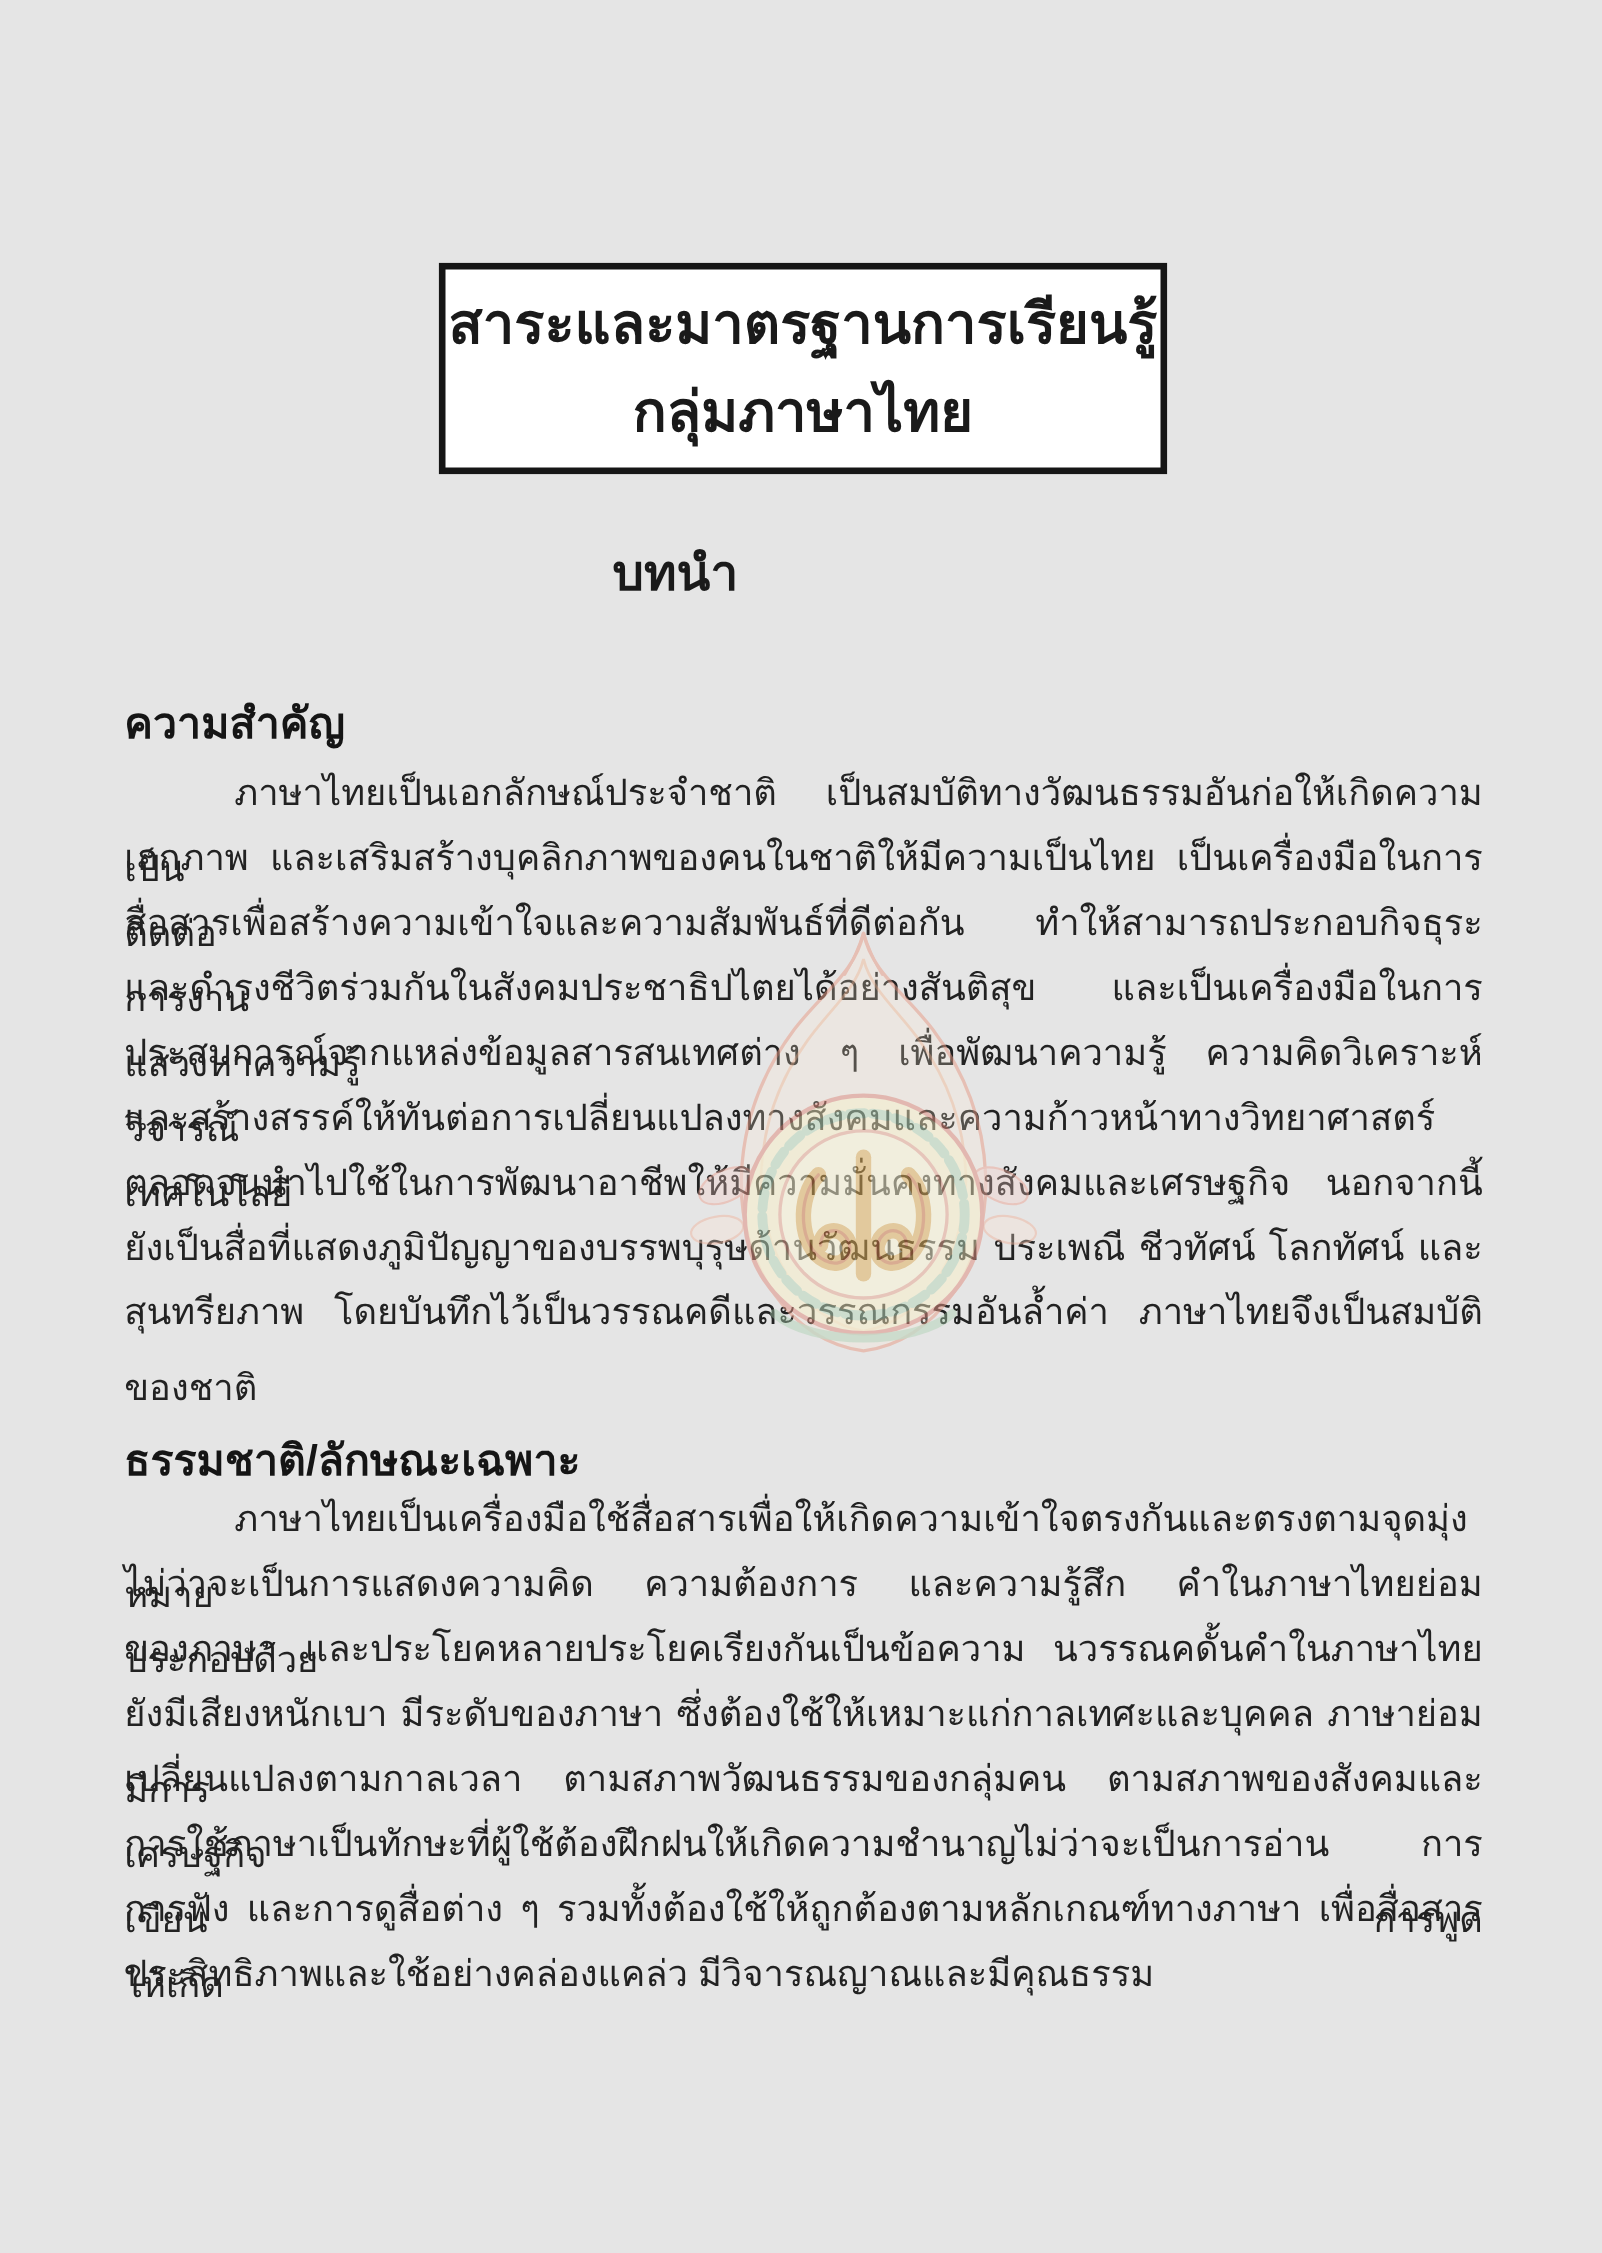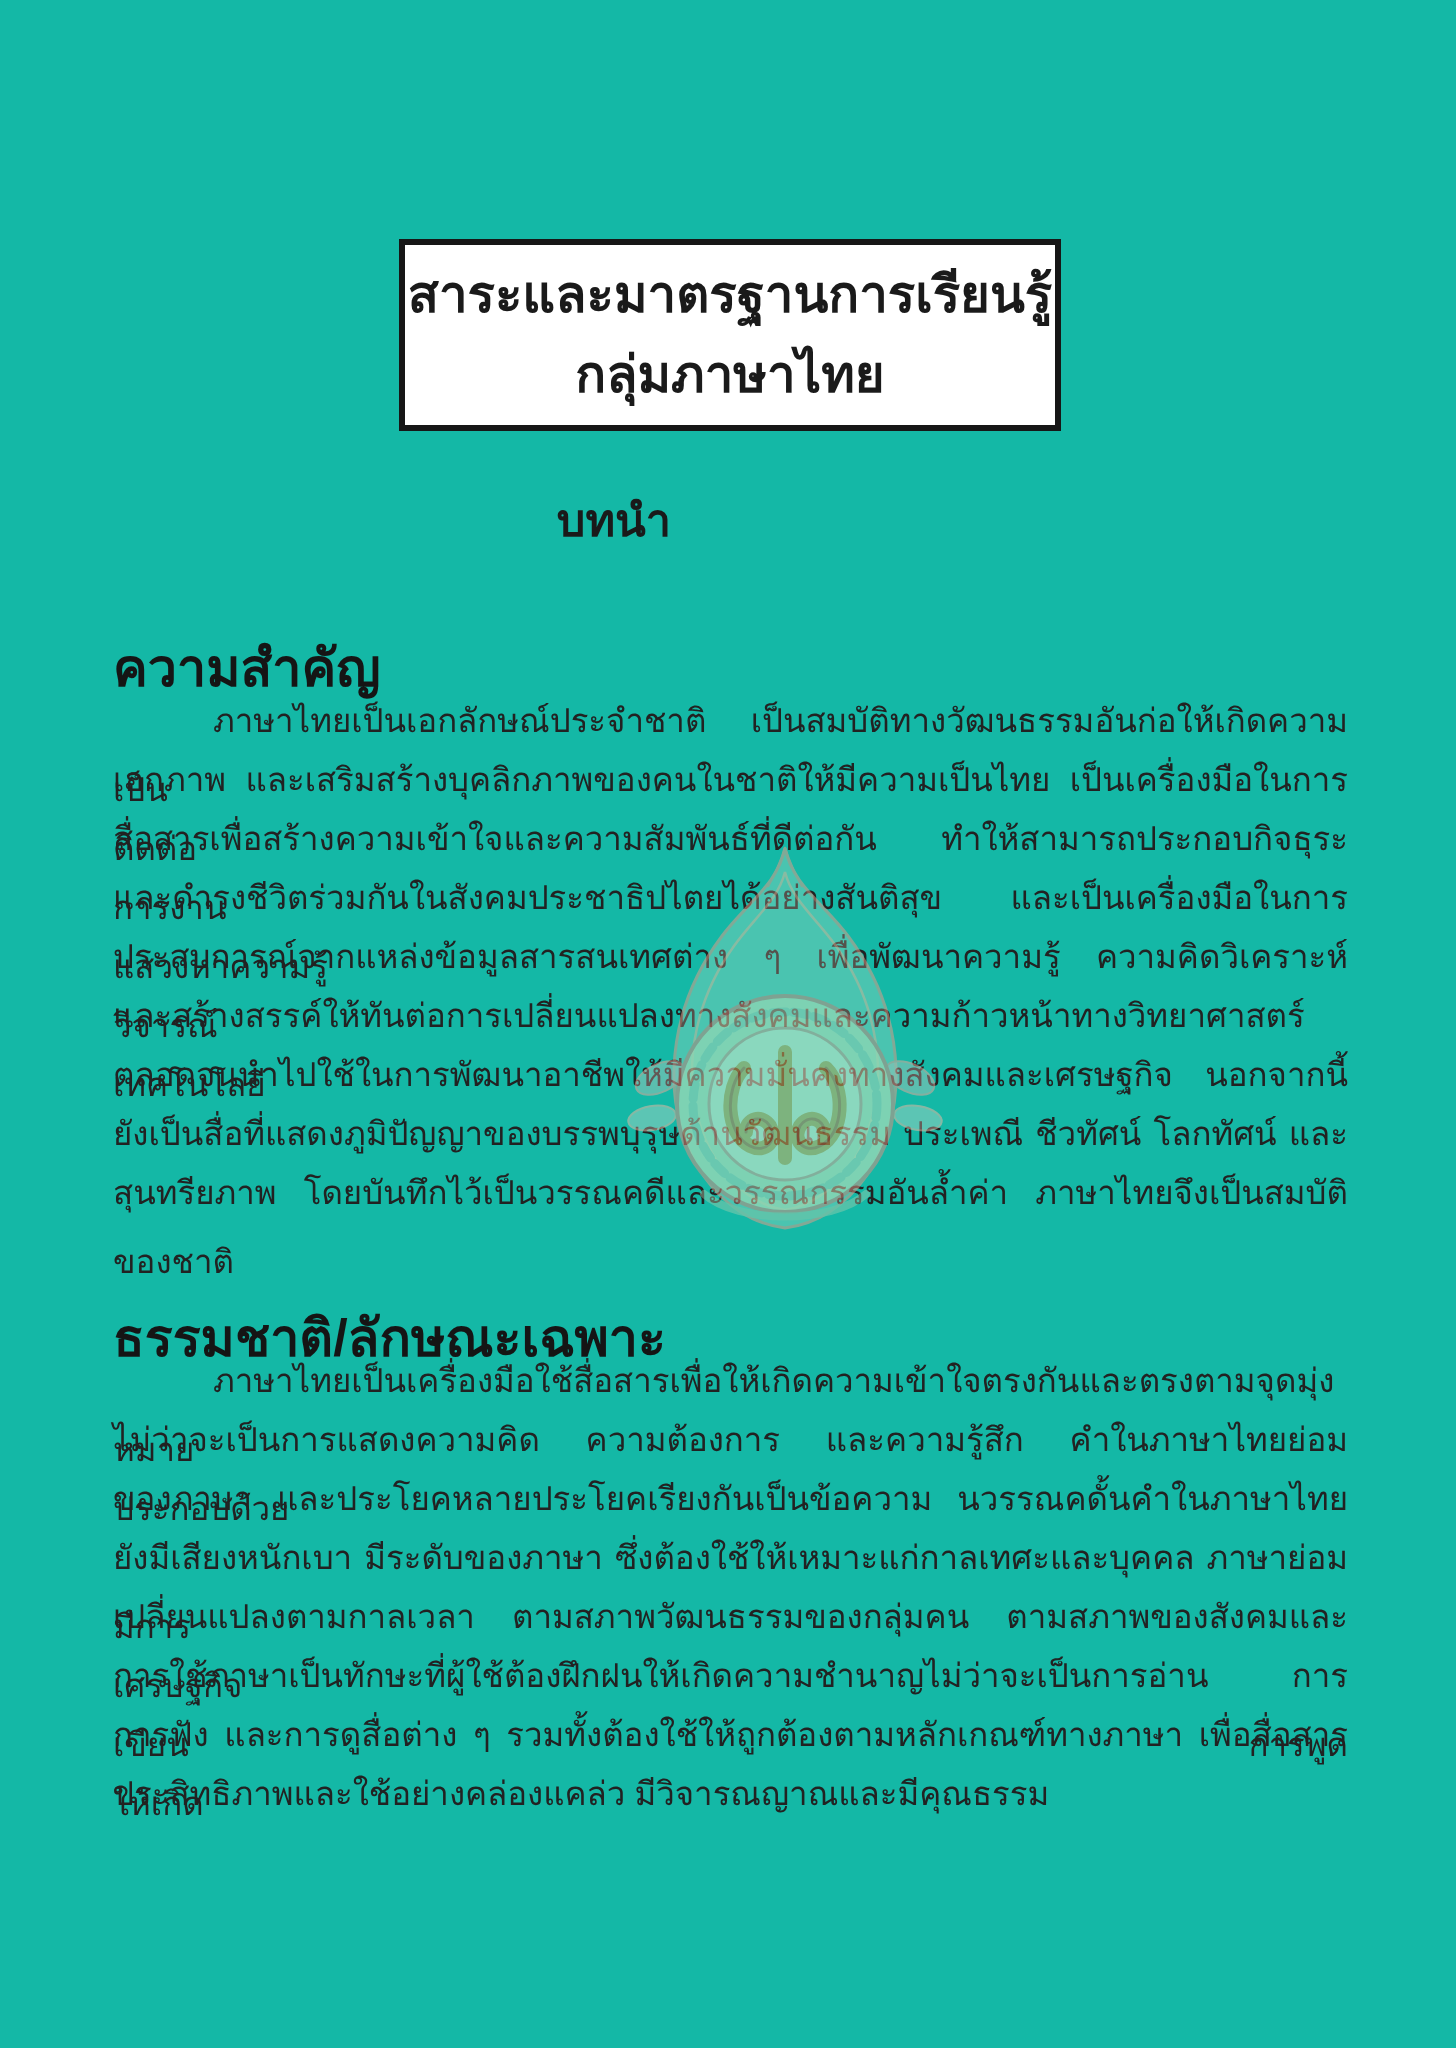--- a/index.html
+++ b/index.html
@@ -4,21 +4,21 @@
 <style>
   html,body{margin:0;padding:0;}
   body{
     width:1456px;height:2048px;
     background:#ffffff;
     position:relative;
     overflow:hidden;
     font-family:"Liberation Sans","DejaVu Sans",sans-serif;
     color:#1b1b1b;
   }
-  .page{position:absolute;inset:0;background:#14b8a6;padding-left:46px;}
+  .page{position:absolute;inset:0;background:#e5e5e5;padding-left:46px;}
 
   .title-box{
     position:absolute;left:399px;top:239px;width:650px;height:180px;
     border:6px solid #161616;
     display:flex;flex-direction:column;justify-content:center;align-items:center;
     text-align:center;
     background:#ffffff;
   }
   .title-line{
     font-size:51px;font-weight:bold;line-height:80px;color:#1a1a1a;
@@ -28,21 +28,21 @@
   .subtitle{
     position:absolute;left:0;top:484px;width:1228px;
     text-align:center;font-size:45px;font-weight:bold;color:#1a1a1a;
   }
 
   .content{position:absolute;left:113px;width:1235px;}
   .sec1-heading{top:626px;}
   .sec2-heading{top:1296px;}
   .section-heading{
     position:absolute;
-    font-size:52px;font-weight:bold;color:#151515;white-space:nowrap;
+    font-size:39px;font-weight:bold;color:#151515;white-space:nowrap;
   }
 
   .para{position:absolute;left:113px;width:1235px;}
   .para1{top:686px;}
   .para2{top:1346px;}
   .body-line{
     height:59px;line-height:69px;font-size:33px;color:#222;
     text-align:justify;text-align-last:justify;
     overflow:visible;white-space:normal;
   }

